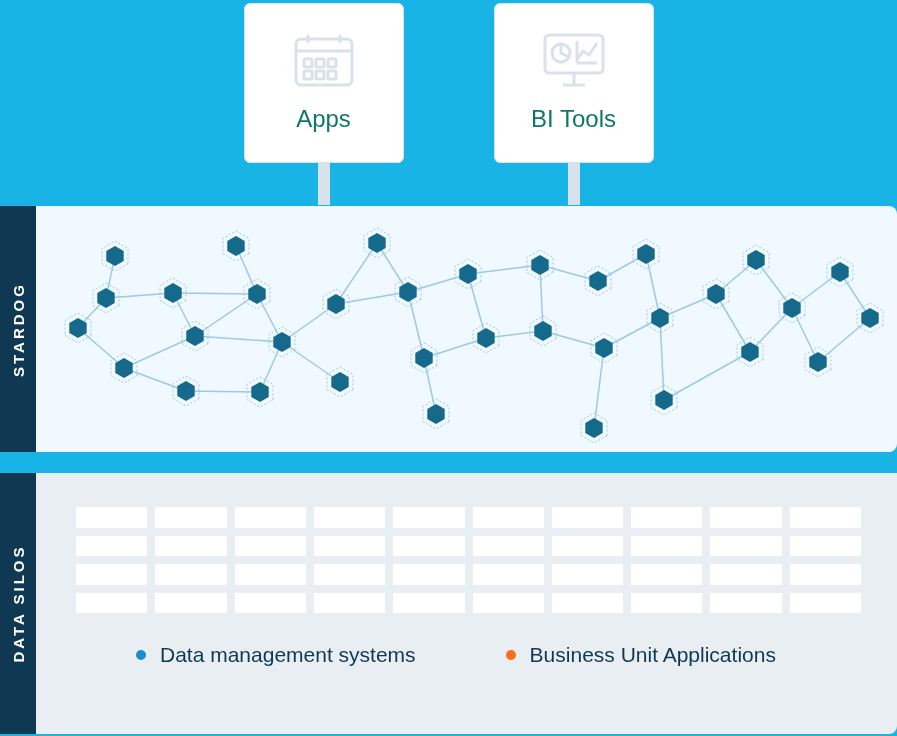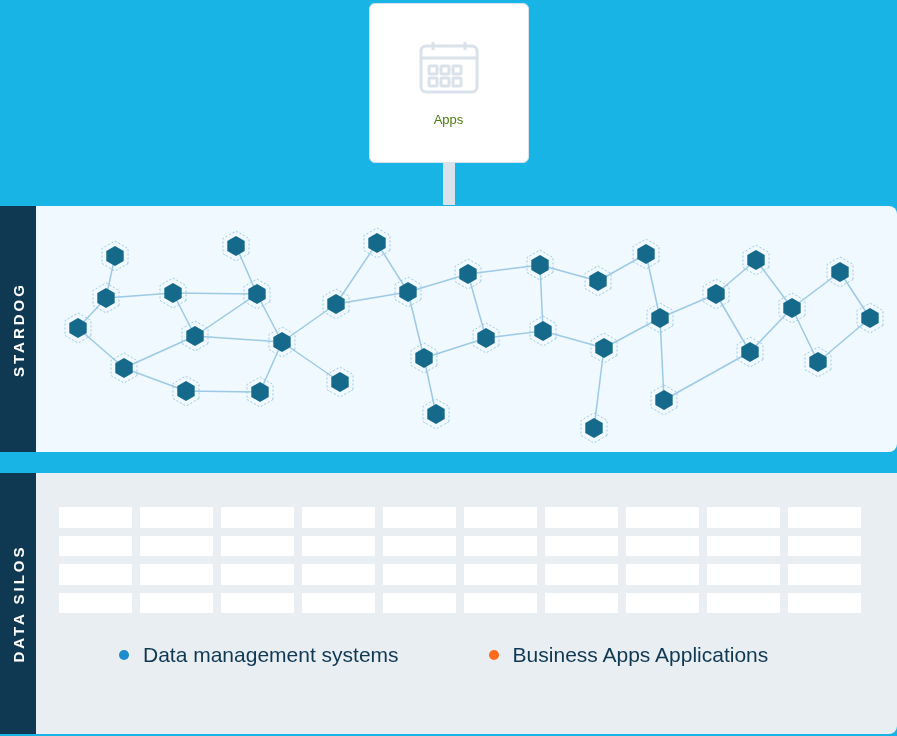--- a/index.html
+++ b/index.html
@@ -2,41 +2,41 @@
 <html><head>
 <meta charset="utf-8">
 <style>
   *{box-sizing:border-box;margin:0;padding:0;}
   body{font-family:Helvetica,Arial,sans-serif;background:#fff;}
   .canvas{width:897px;height:736px;position:relative;background:#18b4e6;}
 
   
   .top-cards{position:absolute;top:0;left:0;width:897px;height:170px;display:flex;justify-content:center;gap:90px;padding-top:3px;}
   .card{width:160px;height:160px;background:#fff;border:1px solid #d9e2ea;border-radius:6px;display:flex;flex-direction:column;align-items:center;justify-content:center;gap:18px;position:relative;}
-  .card-label{color:#4d7c0f;font-size:13px;}
+  .card-label{color:#0f766e;font-size:24px;}
 
   
   .connector{position:absolute;bottom:-43px;width:12px;height:43px;background:#d9e2ea;}
   .card .connector{left:50%;transform:translateX(-50%);}
 
   
   .band-stardog{position:absolute;top:206px;left:0;width:897px;height:246px;}
   .band-tab{position:absolute;left:0;top:0;width:36px;height:100%;display:flex;align-items:center;justify-content:center;}
   .band-tab span{transform:rotate(-90deg);white-space:nowrap;font-size:15px;letter-spacing:3px;color:#fff;font-weight:600;}
   .band-stardog .band-tab{background:#0f3853;}
   .band-body{position:absolute;left:36px;top:0;right:0;bottom:0;border-radius:0 8px 8px 0;}
   .band-stardog .band-body{background:#f0f9ff;overflow:hidden;}
 
   
   .graph{position:absolute;inset:0;}
 
   
   .band-silos{position:absolute;top:473px;left:0;width:897px;height:261px;}
   .band-silos .band-tab{background:#0f3853;}
-  .band-silos .band-body{background:#e9eef2;border-radius:0 0 8px 0;padding:34px 36px 20px 23px;}
+  .band-silos .band-body{background:#e9eef2;border-radius:0 0 8px 0;padding:34px 36px 20px 40px;}
 
   .silo-grid{display:grid;grid-template-columns:repeat(10,1fr);grid-template-rows:repeat(4,1fr);gap:8px;height:106px;margin-bottom:30px;}
   .silo-cell{background:#fff;}
 
   .legend{display:flex;gap:90px;padding-left:60px;}
   .legend-item{display:flex;align-items:flex-start;gap:14px;color:#0f3853;font-size:21px;max-width:280px;}
   .bullet{width:10px;height:10px;border-radius:50%;margin-top:7px;flex:0 0 10px;}
   .bullet.blue{background:#1d8ccf;}
   .bullet.orange{background:#ff6b1a;}
 
@@ -58,20 +58,34 @@
         <rect x="34" y="26" width="8" height="8" rx="1"></rect>
         <rect x="10" y="38" width="8" height="8" rx="1"></rect>
         <rect x="22" y="38" width="8" height="8" rx="1"></rect>
         <rect x="34" y="38" width="8" height="8" rx="1"></rect>
       </svg>
       <div class="card-label">Apps</div>
       <div class="connector"></div>
     </div>
 
 
+    <div class="card">
+      <svg width="62" height="54" viewBox="0 0 62 54" fill="none" stroke="#d9e2ea" stroke-width="3">
+        <rect x="2" y="2" width="58" height="38" rx="4"></rect>
+        <line x1="20" y1="52" x2="42" y2="52"></line>
+        <line x1="31" y1="40" x2="31" y2="52"></line>
+        <circle cx="18" cy="20" r="9"></circle>
+        <path d="M18 11 L18 20 L26 24"></path>
+        <polyline points="34,26 40,18 46,22 54,10"></polyline>
+        <line x1="34" y1="30" x2="34" y2="8"></line>
+        <line x1="34" y1="30" x2="54" y2="30"></line>
+      </svg>
+      <div class="card-label">BI Tools</div>
+      <div class="connector"></div>
+    </div>
   </div>
 
   <div class="band-stardog">
     <div class="band-tab">
       <span>STARDOG</span>
     </div>
     <div class="band-body">
       <svg class="graph" id="graph-svg" viewBox="0 0 861 246">
           <line x1="42" y1="122" x2="70" y2="92" stroke="#9cc9e6" stroke-width="1.5"></line>
           <line x1="70" y1="92" x2="79" y2="50" stroke="#9cc9e6" stroke-width="1.5"></line>
@@ -304,19 +318,19 @@
           <div class="silo-cell"></div>
           <div class="silo-cell"></div>
         </div>
       <div class="legend">
         <div class="legend-item">
           <span class="bullet blue"></span>
           <span>Data management systems</span>
         </div>
         <div class="legend-item">
           <span class="bullet orange"></span>
-          <span>Business Apps Applications</span>
+          <span>Business Unit Applications</span>
         </div>
       </div>
     </div>
   </div>
 
 </div>
 
 </body></html>

